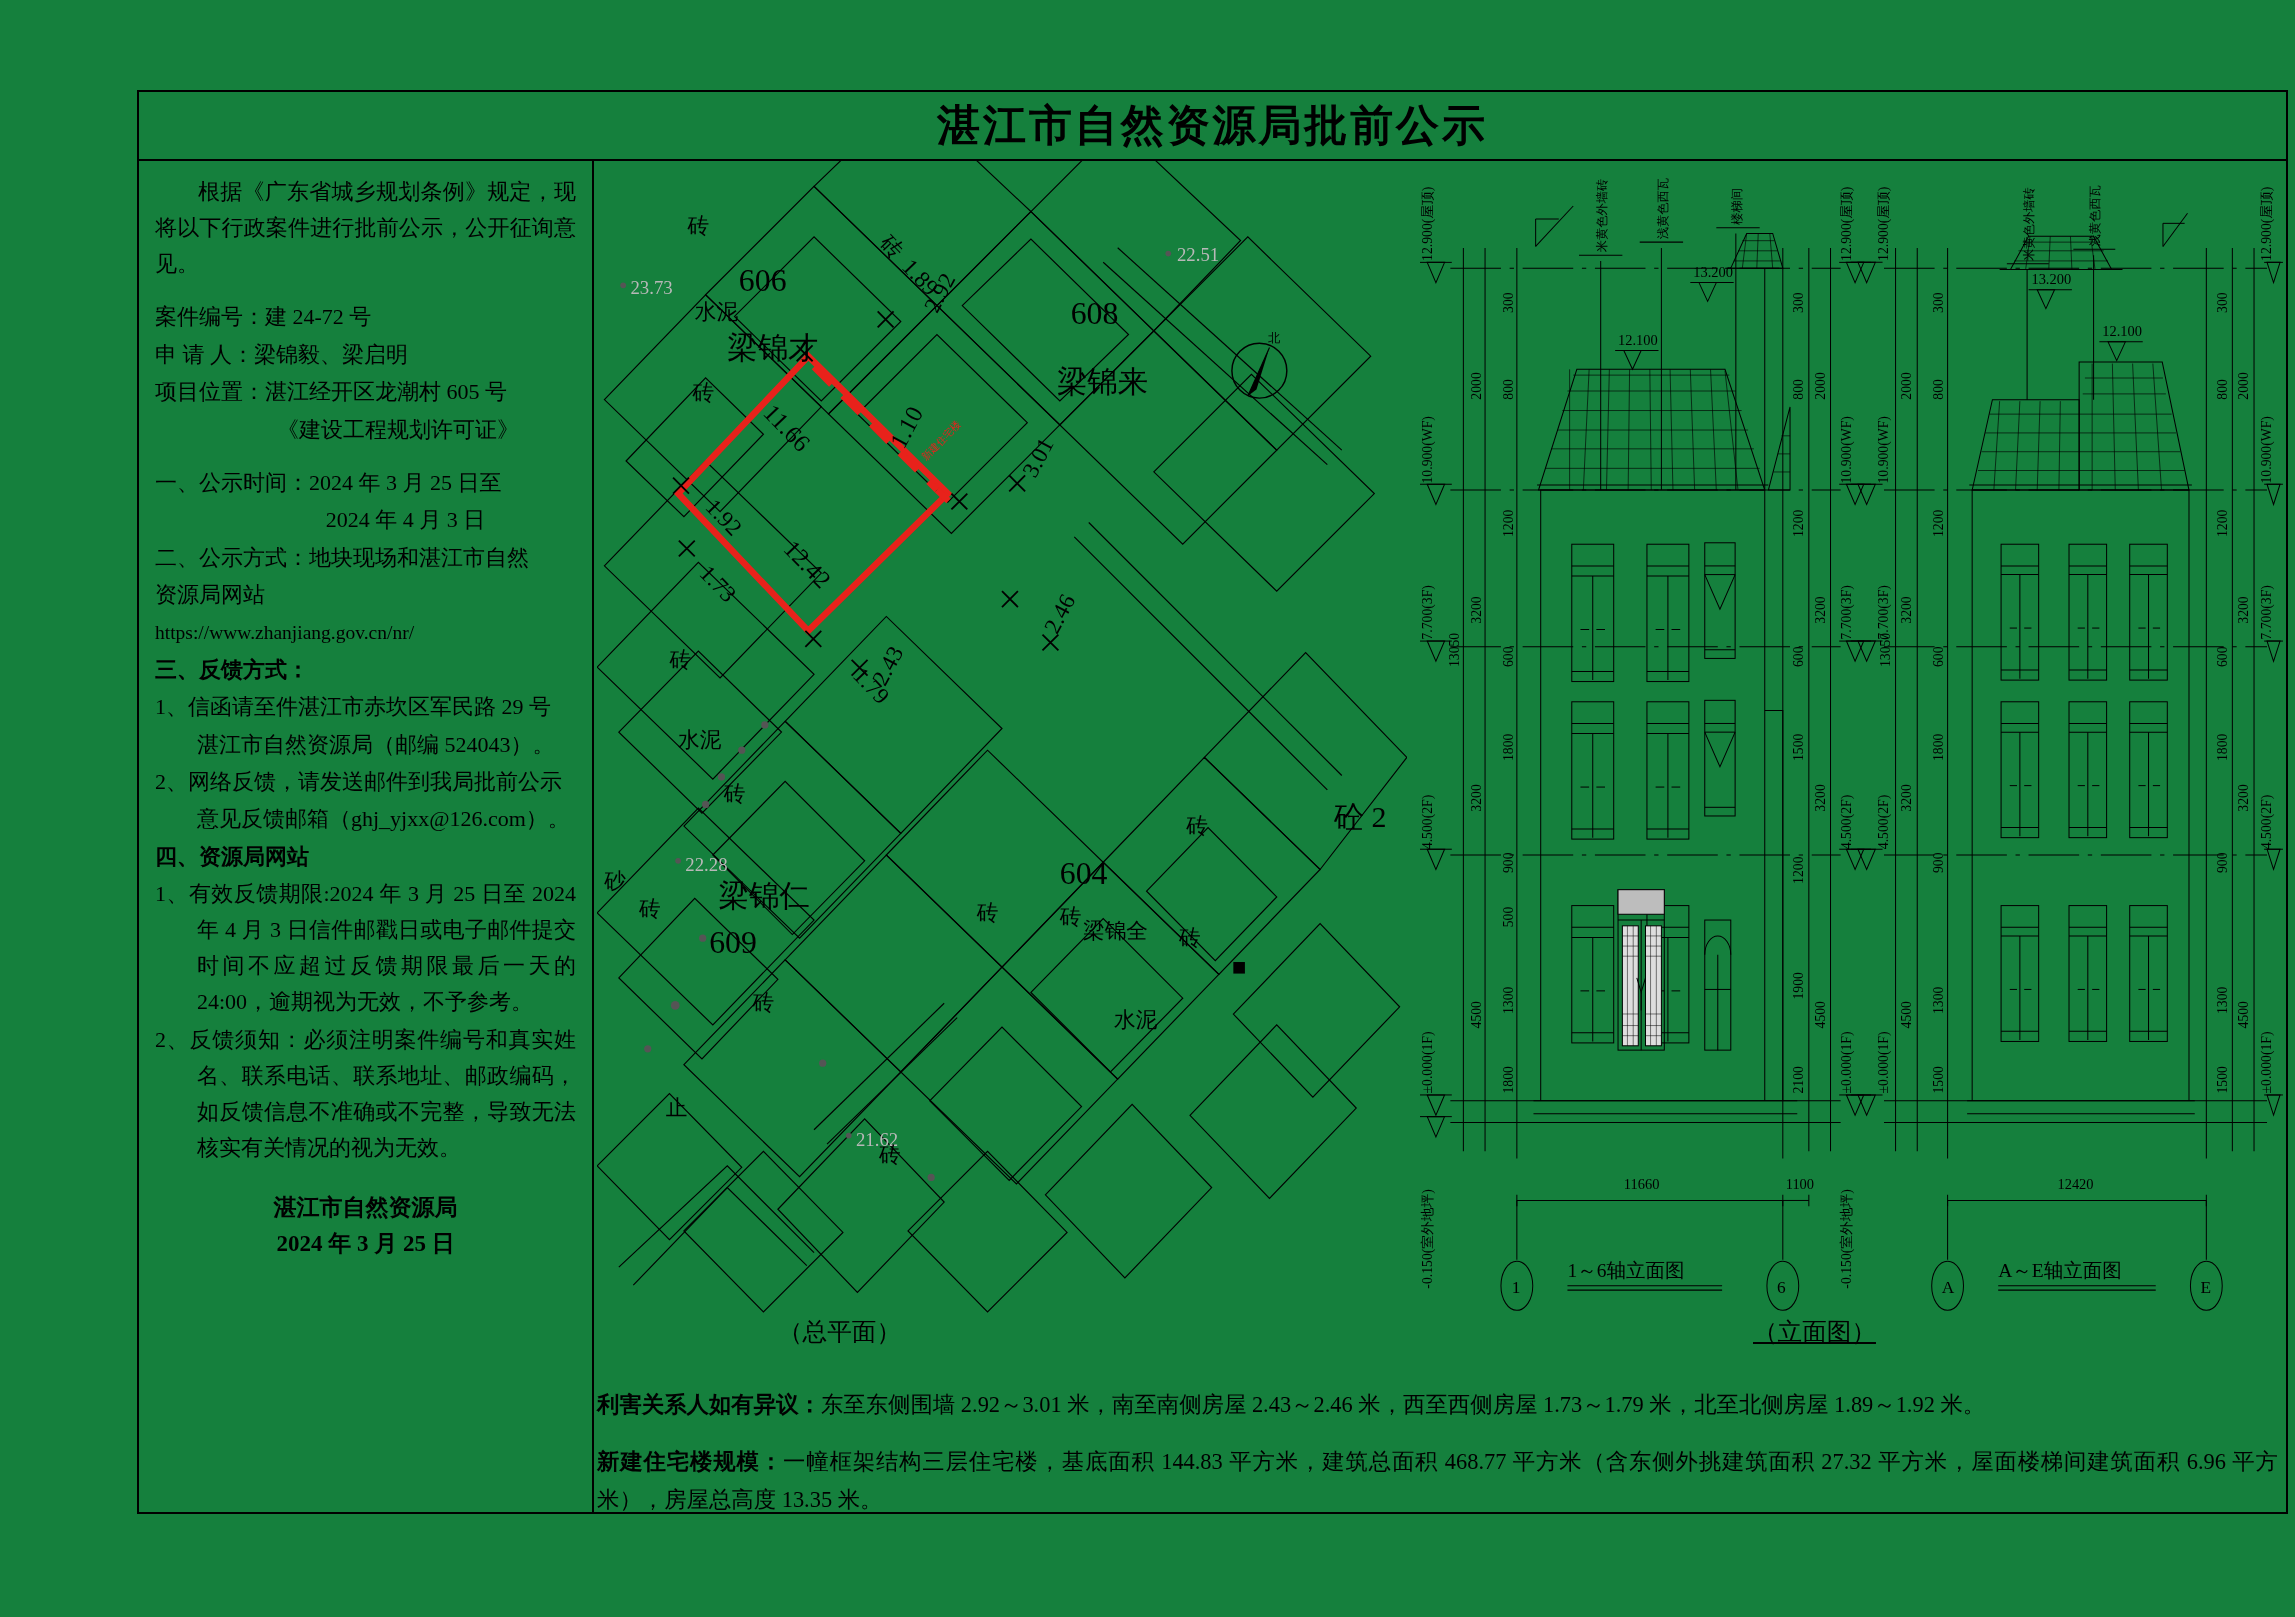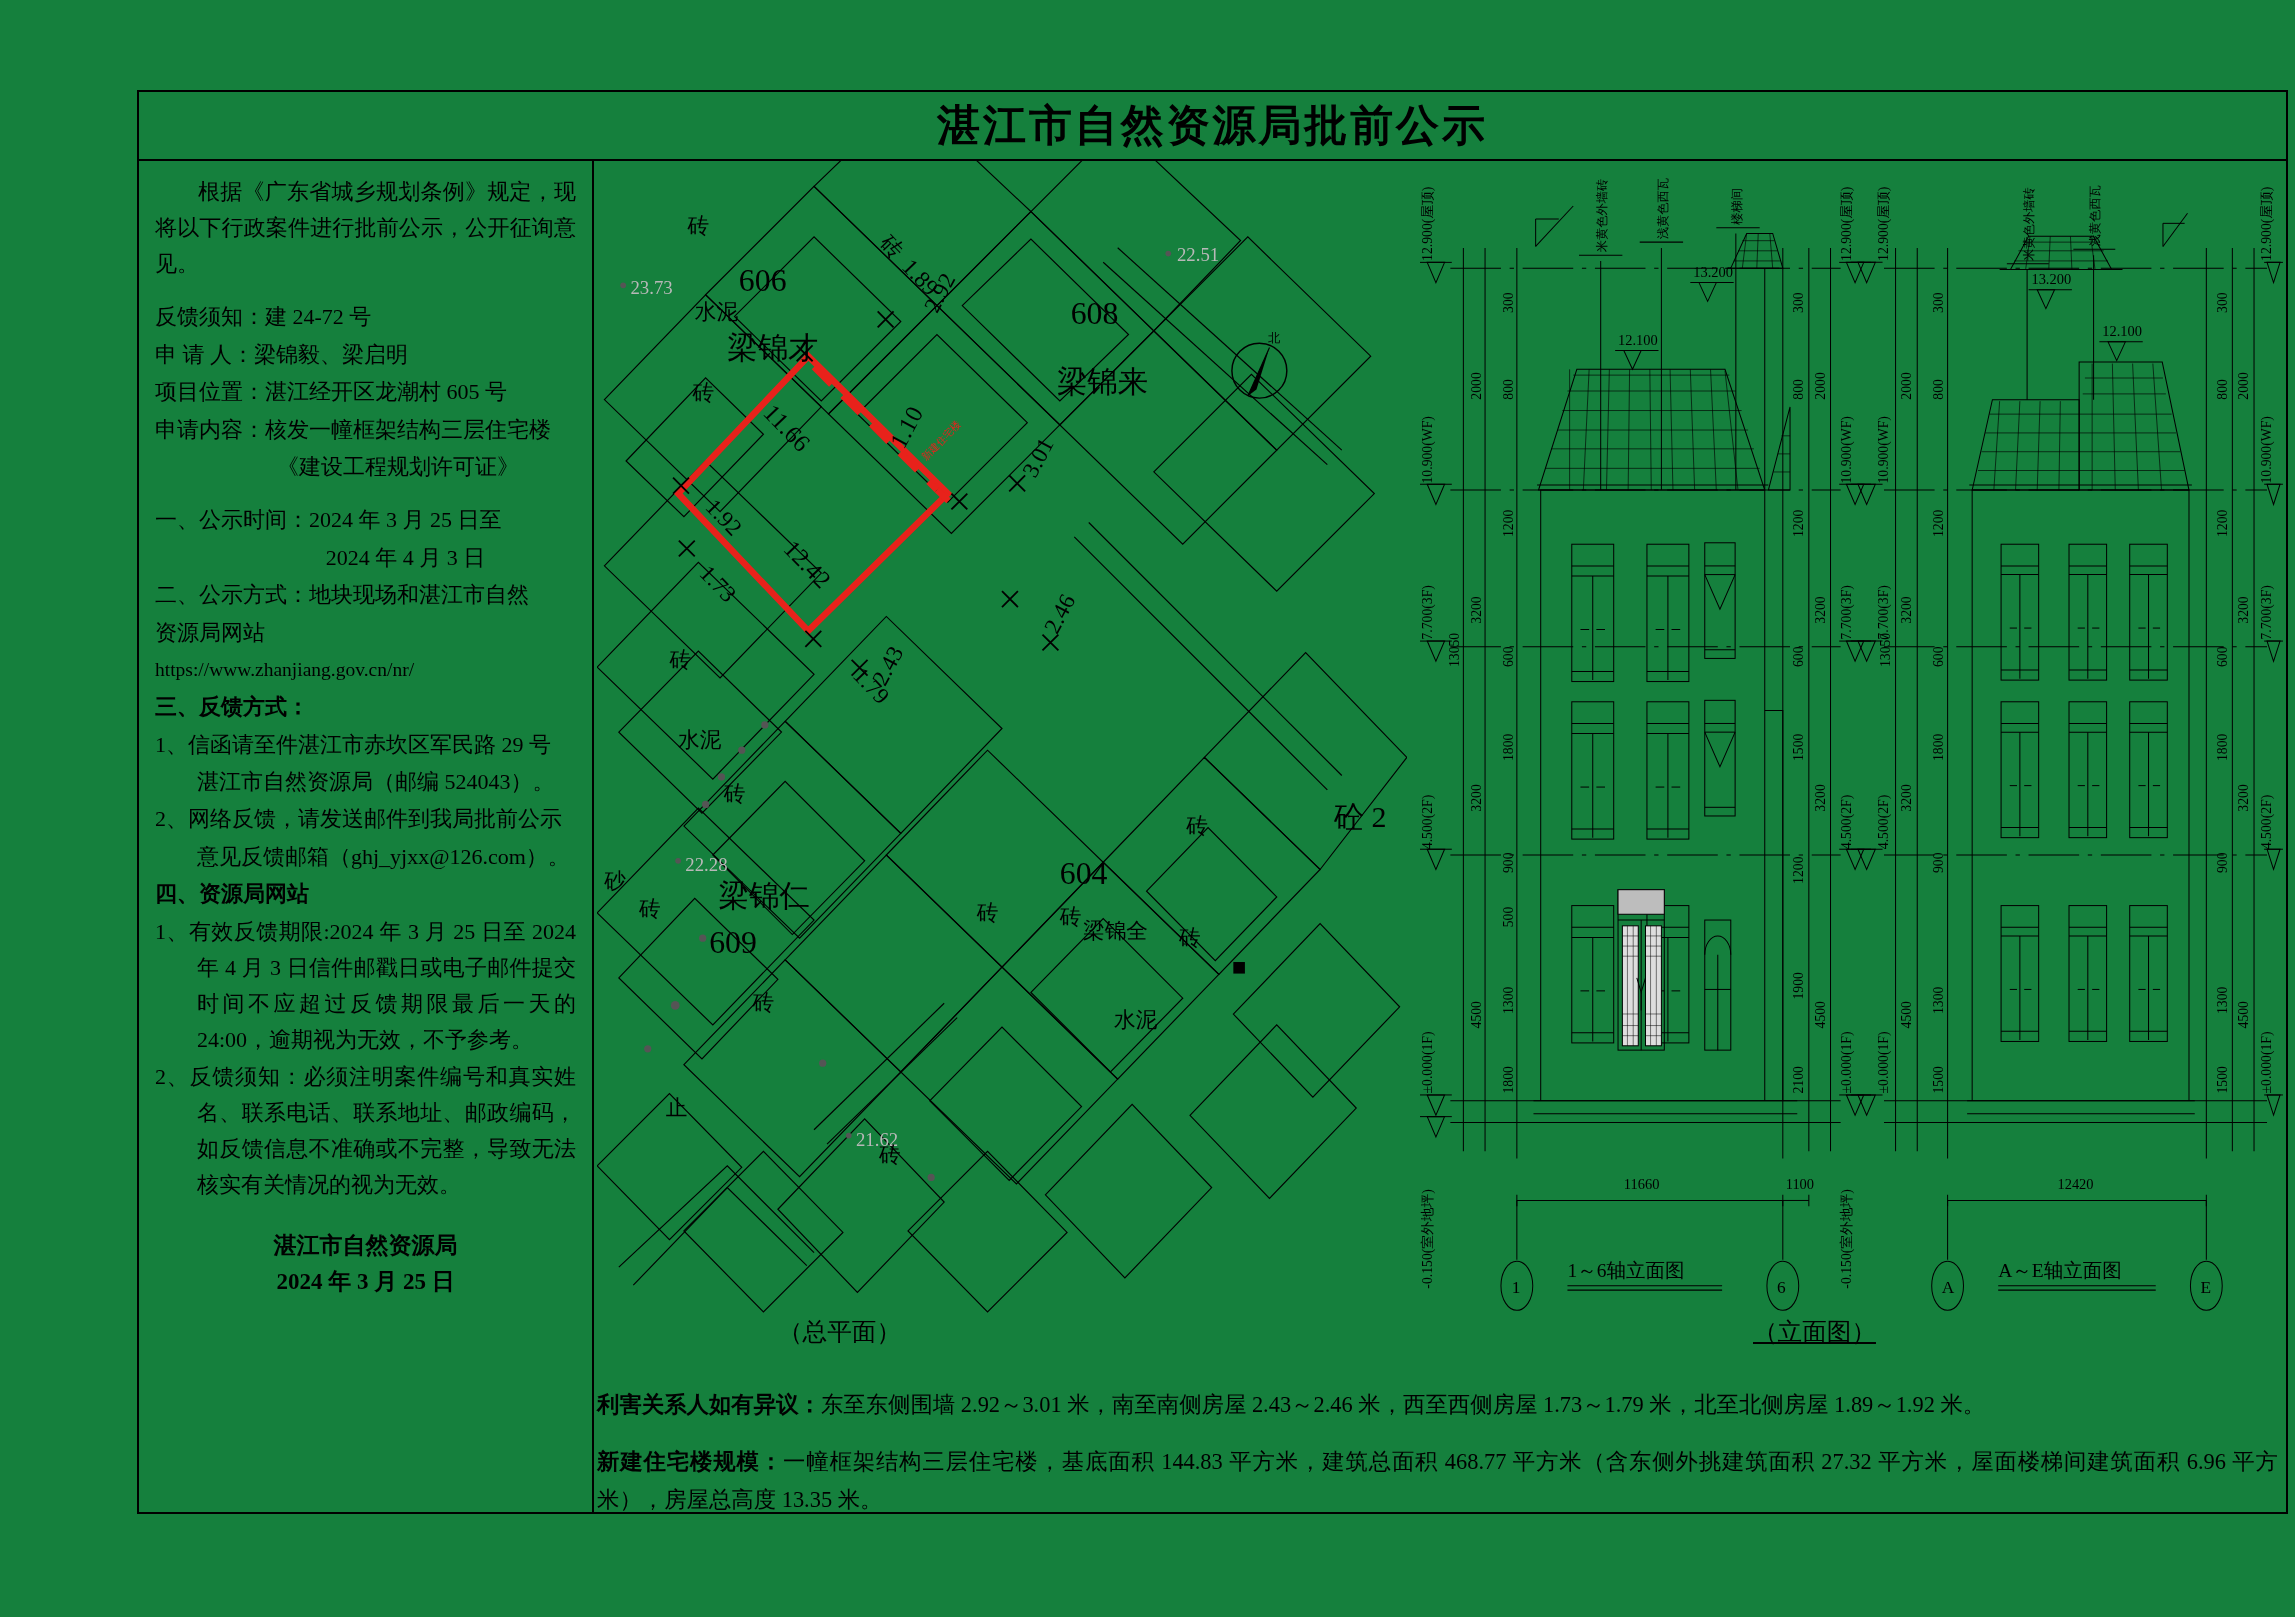--- a/index.html
+++ b/index.html
@@ -47,24 +47,23 @@
   <div class="frame">
 
     <div class="titlebar">
       <div class="t">湛江市自然资源局批前公示</div>
     </div>
 
     <div class="leftcol">
       <div class="lc">
         <p class="ind2">根据《广东省城乡规划条例》规定，现将以下行政案件进行批前公示，公开征询意见。</p>
         <div class="gap"></div>
-        <p><span>反馈须知：</span><span>建 24-72 号</span></p>
+        <p><span>案件编号：</span><span>建 24-72 号</span></p>
         <p><span>申 请 人：</span><span>梁锦毅、梁启明</span></p>
         <p><span>项目位置：</span><span>湛江经开区龙潮村 605 号</span></p>
-        <p><span>申请内容：</span><span>核发一幢框架结构三层住宅楼</span></p>
         <p style="text-align:center;padding-left:65px;">《建设工程规划许可证》</p>
         <div class="gap"></div>
         <p><span>一、公示时间：</span><span>2024 年 3 月 25 日至</span></p>
         <p style="text-align:center;padding-left:80px;">2024 年 4 月 3 日</p>
         <p><span>二、公示方式：</span><span>地块现场和湛江市自然</span></p>
         <p>资源局网站</p>
         <p class="url">https://www.zhanjiang.gov.cn/nr/</p>
         <p class="bold">三、反馈方式：</p>
         <p>1、信函请至件湛江市赤坎区军民路 29 号</p>
         <p style="padding-left:42px;">湛江市自然资源局（邮编 524043）。</p>

